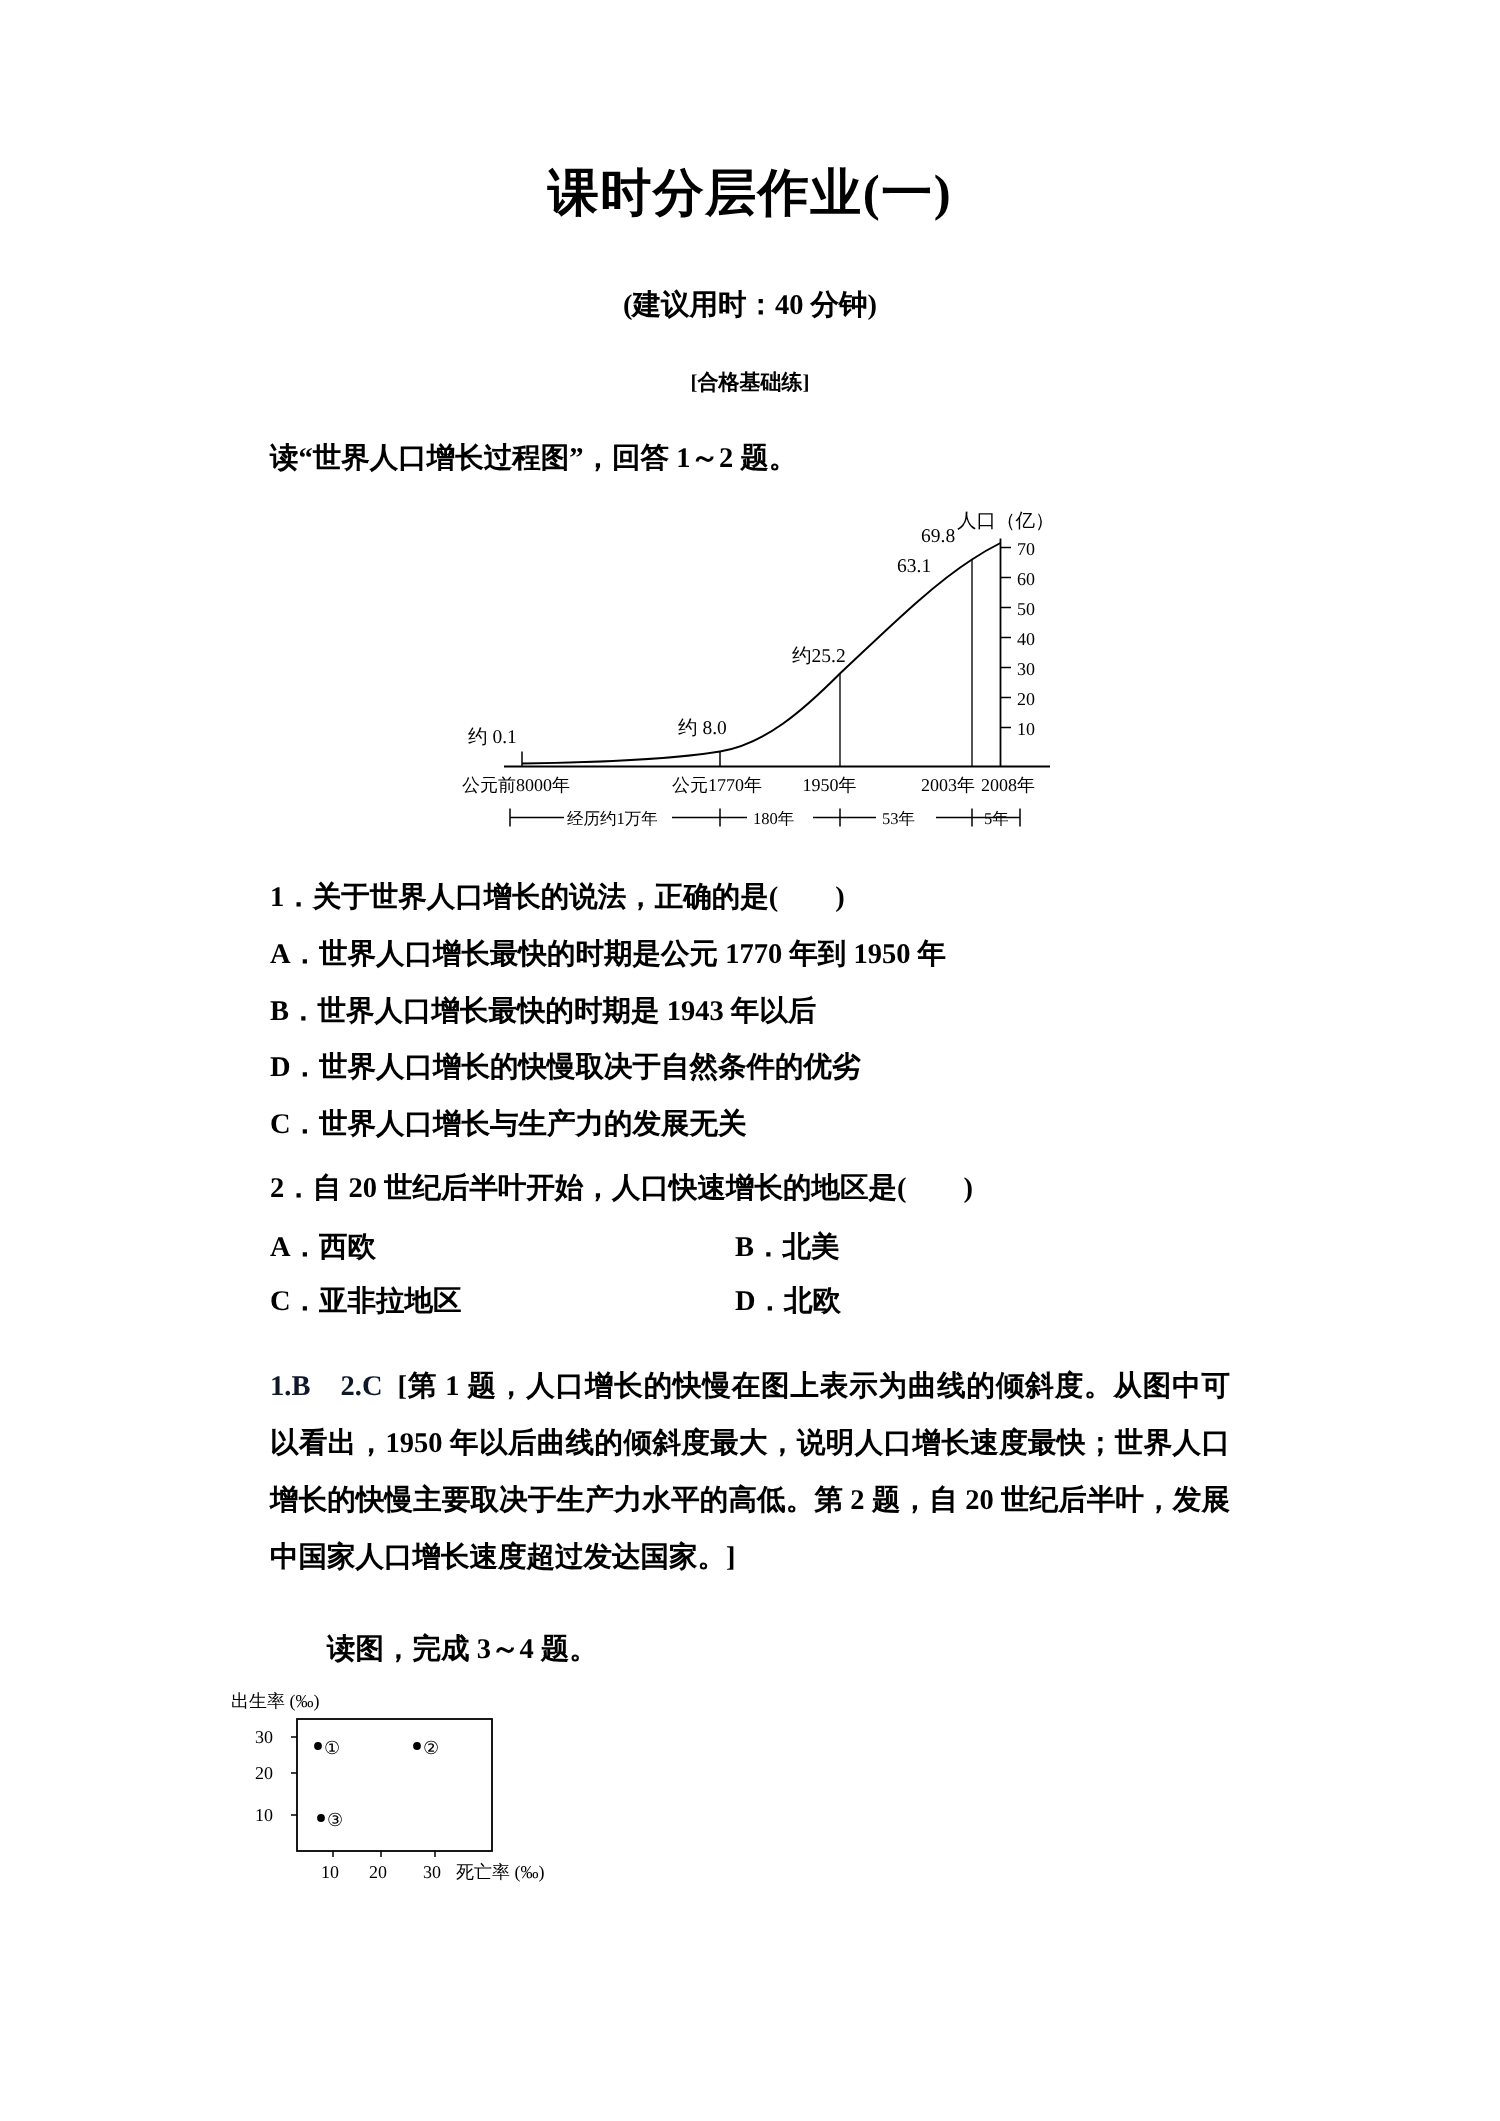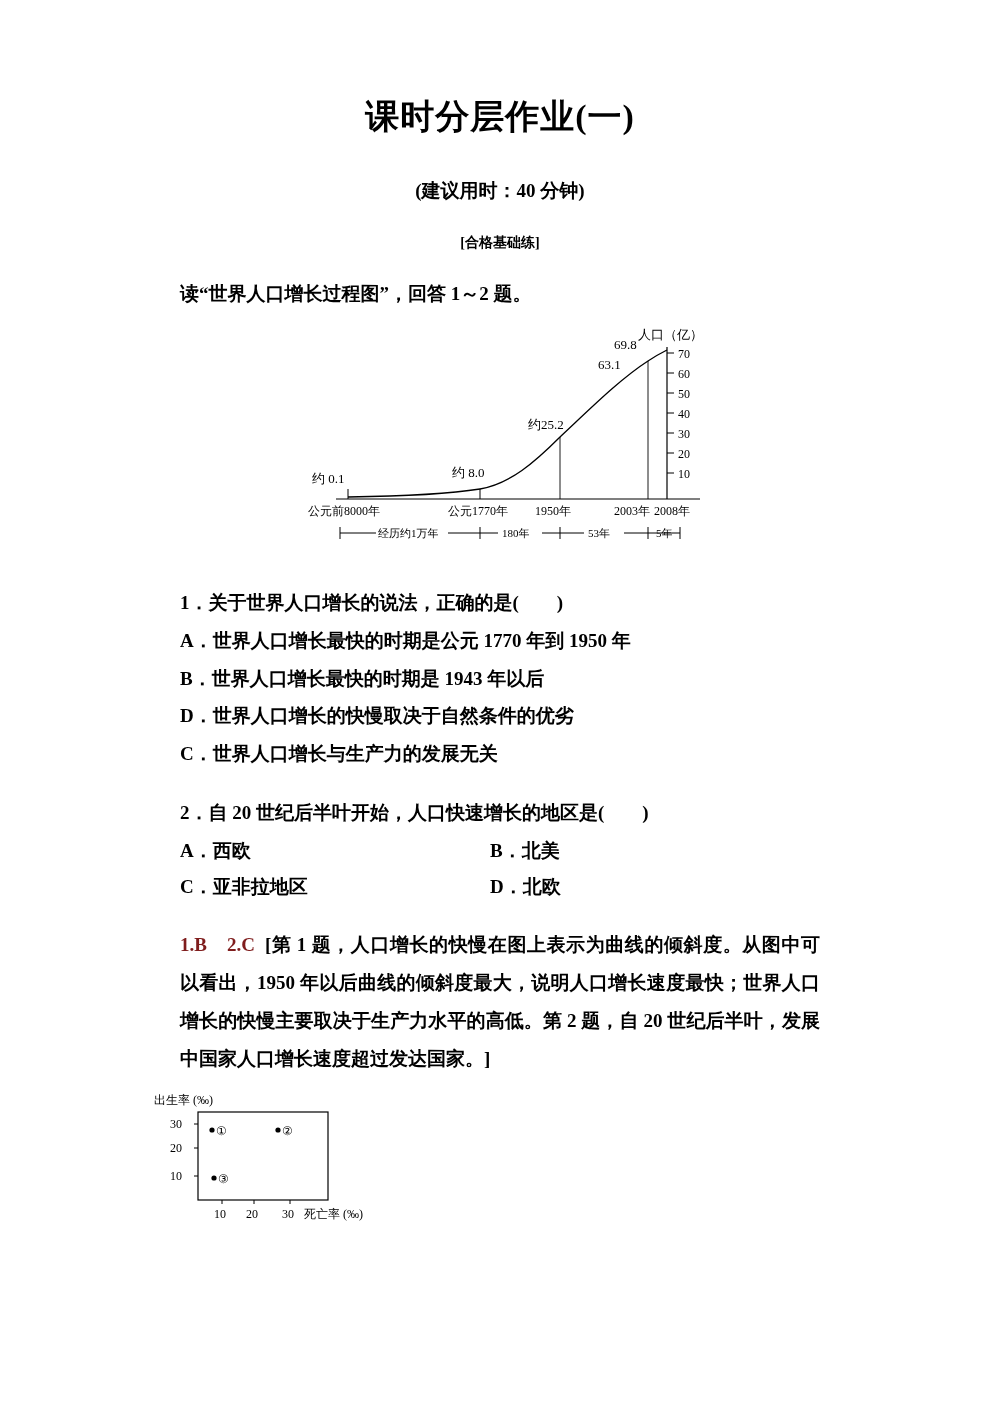--- a/index.html
+++ b/index.html
@@ -17,21 +17,21 @@
   .page {
     position: absolute;
     left: 0; top: 0;
     width: 1000px;
     height: 1414px;
     overflow: hidden;
   }
   .content {
     position: absolute;
     left: 180px;
-    top: 84px;
+    top: 96px;
     width: 640px;
   }
   .title {
     font-size: 34px;
     font-weight: bold;
     text-align: center;
     letter-spacing: 1px;
     margin: 0 0 0 0;
     padding-top: 10px;
   }
@@ -49,21 +49,21 @@
   }
   .lead {
     font-size: 19px;
     font-weight: bold;
     margin-top: 28px;
     line-height: 1.5;
   }
   .q {
     font-size: 19px;
     font-weight: bold;
-    margin-top: 32px;
+    margin-top: 16px;
     line-height: 1.5;
   }
   .opt {
     font-size: 19px;
     font-weight: bold;
     margin-top: 11px;
     line-height: 1.4;
   }
   .opt-row {
     display: flex;
@@ -73,21 +73,21 @@
   }
   .opt-row .c1 { width: 310px; }
   .answer-block {
     margin-top: 26px;
     font-size: 19px;
     font-weight: bold;
     line-height: 2.0;
     text-align: justify;
   }
   .ans-key {
-    color: #7f1d1d;
+    color: #0f172a;
     font-weight: bold;
     margin-right: 10px;
   }
   .read2 {
     font-size: 19px;
     font-weight: bold;
     margin-top: 28px;
     text-indent: 38px;
   }
   
@@ -200,20 +200,21 @@
     </div>
     <div class="opt-row">
       <div class="c1">C．亚非拉地区</div>
       <div>D．北欧</div>
     </div>
 
     <div class="answer-block">
       <span class="ans-key">1.B　2.C</span><span>[第 1 题，人口增长的快慢在图上表示为曲线的倾斜度。从图中可以看出，1950 年以后曲线的倾斜度最大，说明人口增长速度最快；世界人口增长的快慢主要取决于生产力水平的高低。第 2 题，自 20 世纪后半叶，发展中国家人口增长速度超过发达国家。]</span>
     </div>
 
+    <div class="read2">读图，完成 3～4 题。</div>
 
     <div class="fig2">
       <svg width="420" height="160" viewBox="0 0 420 160">
         <text x="4" y="14" font-size="12">出生率 (‰)</text>
 
         <rect x="48" y="22" width="130" height="88" fill="none" stroke="#000" stroke-width="1.2"></rect>
 
         <text x="20" y="38" font-size="12">30</text>
         <text x="20" y="62" font-size="12">20</text>
         <text x="20" y="90" font-size="12">10</text>

